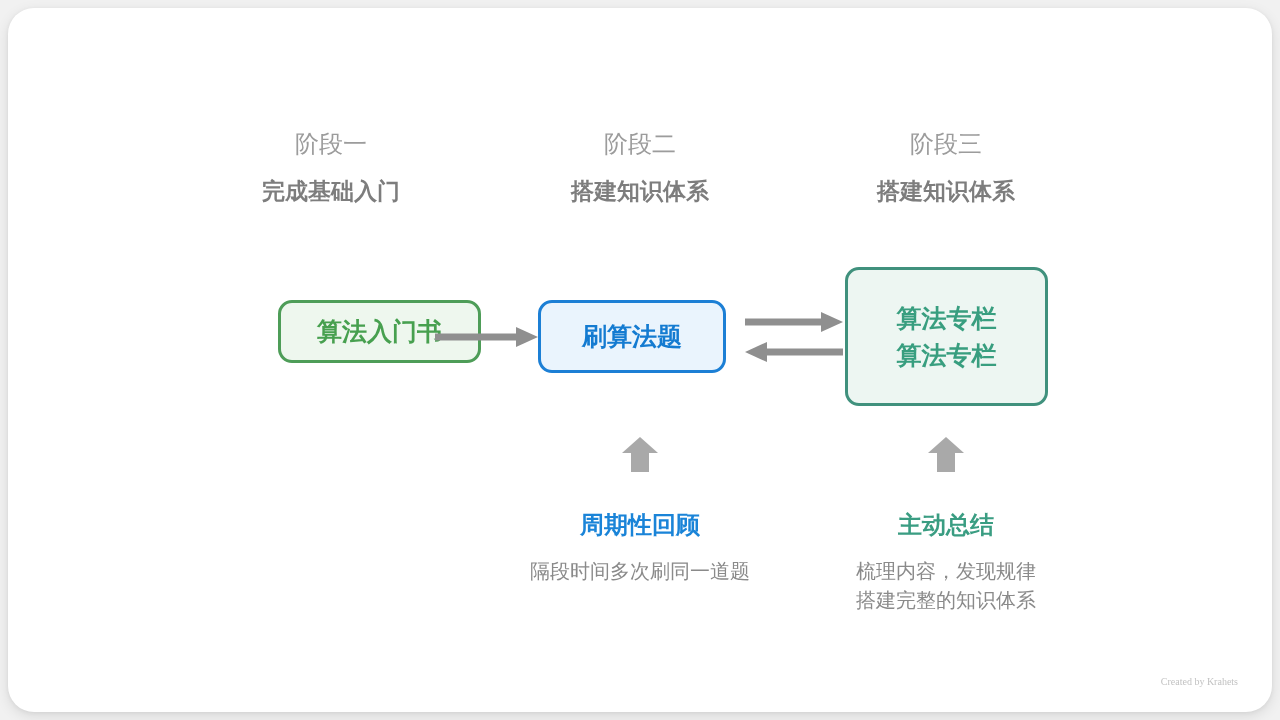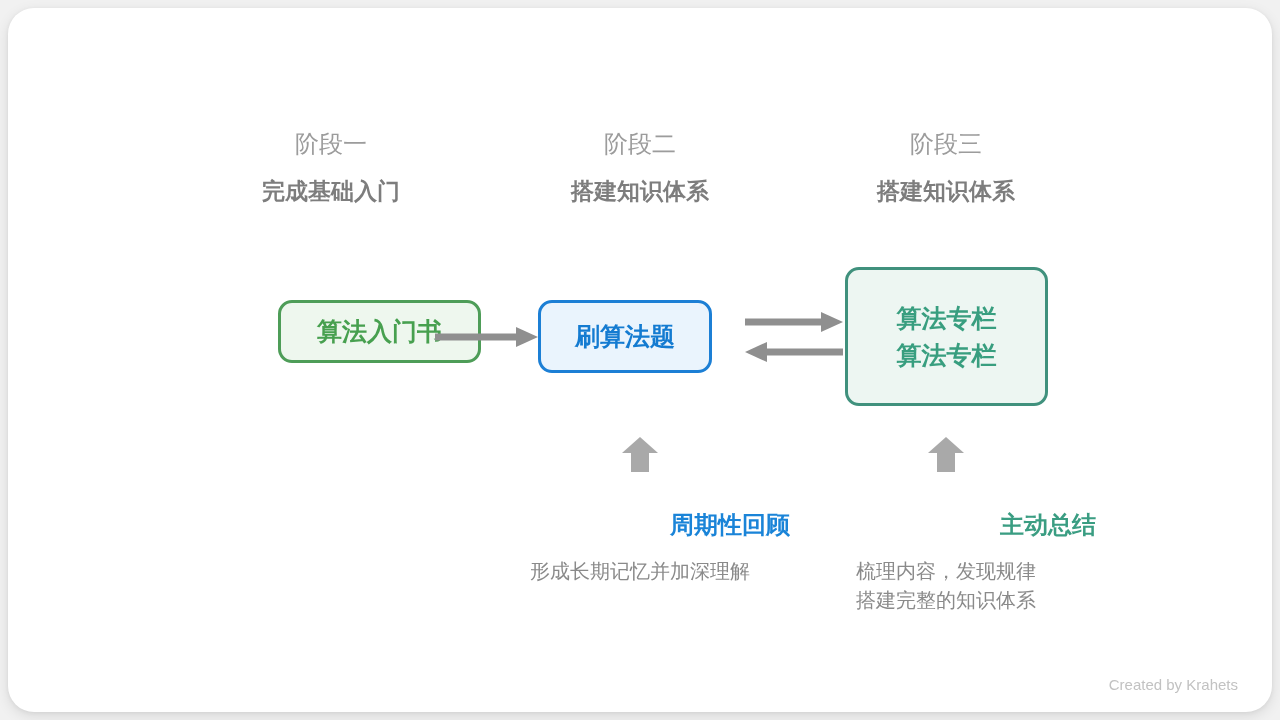--- a/index.html
+++ b/index.html
@@ -37,52 +37,52 @@
     border-radius: 14px;
     display: flex; flex-direction: column;
     align-items: center; justify-content: center;
     font-size: 25px; font-weight: bold;
   }
   .node-intro {
     left: 230px; top: 300px; width: 203px; height: 63px;
     border-color: #4e9d58; background: #eef7ee; color: #47a04f; margin-left: 48px;
   }
   .node-practice {
-    left: 538px; top: 300px; width: 174px; height: 73px;
+    left: 538px; top: 300px; width: 188px; height: 73px;
     border-color: #1c7fd5; background: #eaf4fd; color: #147bd1;
   }
   .node-resources {
     left: 845px; top: 267px; width: 203px; height: 139px;
     border-color: #40917d; background: #edf6f2; color: #389e7f;
   }
   .node-resources .node-line { line-height: 37px; }
   .arrow-svg { position: absolute; display: block; }
   .arrow-1 { left: 435px; top: 326px; }
   .arrow-2 { left: 745px; top: 311px; }
   .arrow-3 { left: 745px; top: 341px; transform: rotate(180deg); }
   .up-arrow-mid { left: 622px; top: 437px; }
   .up-arrow-right { left: 928px; top: 437px; }
   .anno-title {
     position: absolute; top: 509px;
-    width: 300px; text-align: right;
+    width: 300px; text-align: center;
     font-size: 24px; font-weight: bold;
   }
   .anno-title-review { color: #1a84d8; }
   .anno-title-summarize { color: #3a9d82; }
   .anno-desc {
     position: absolute; top: 557px;
     width: 340px; text-align: center;
     font-size: 20px; line-height: 29px; color: #8a8a8a;
   }
   .anno-desc.col-2 { left: 470px; }
   .anno-desc.col-3 { left: 776px; }
   .footer-credit {
     position: absolute; top: 676px; right: 42px;
-    font-family: Liberation Sans, sans-serif;
-    font-size: 15px; color: #c2c2c2;
+    font-family: Liberation Serif, serif;
+    font-size: 10px; color: #c2c2c2;
   }
 </style>
 </head>
 <body>
 
 <div class="card"></div>
 
 <div class="stage-label col-1">阶段一</div>
 <div class="stage-label col-2">阶段二</div>
 <div class="stage-label col-3">阶段三</div>
@@ -117,21 +117,21 @@
 
 <svg class="arrow-svg up-arrow-mid" width="36" height="35">
   <polygon points="18,0 36,16 27,16 27,35 9,35 9,16 0,16" fill="#a9a9a9"></polygon>
 </svg>
 <svg class="arrow-svg up-arrow-right" width="36" height="35">
   <polygon points="18,0 36,16 27,16 27,35 9,35 9,16 0,16" fill="#a9a9a9"></polygon>
 </svg>
 
 <div class="anno-title anno-title-review col-2">周期性回顾</div>
 <div class="anno-desc col-2">
-  <div>形成长期记忆并加深理解</div>
+  <div>隔段时间多次刷同一道题</div>
 </div>
 
 <div class="anno-title anno-title-summarize col-3">主动总结</div>
 <div class="anno-desc col-3">
   <div>梳理内容，发现规律</div>
   <div>搭建完整的知识体系</div>
 </div>
 
 <div class="footer-credit">Created by Krahets</div>
 

